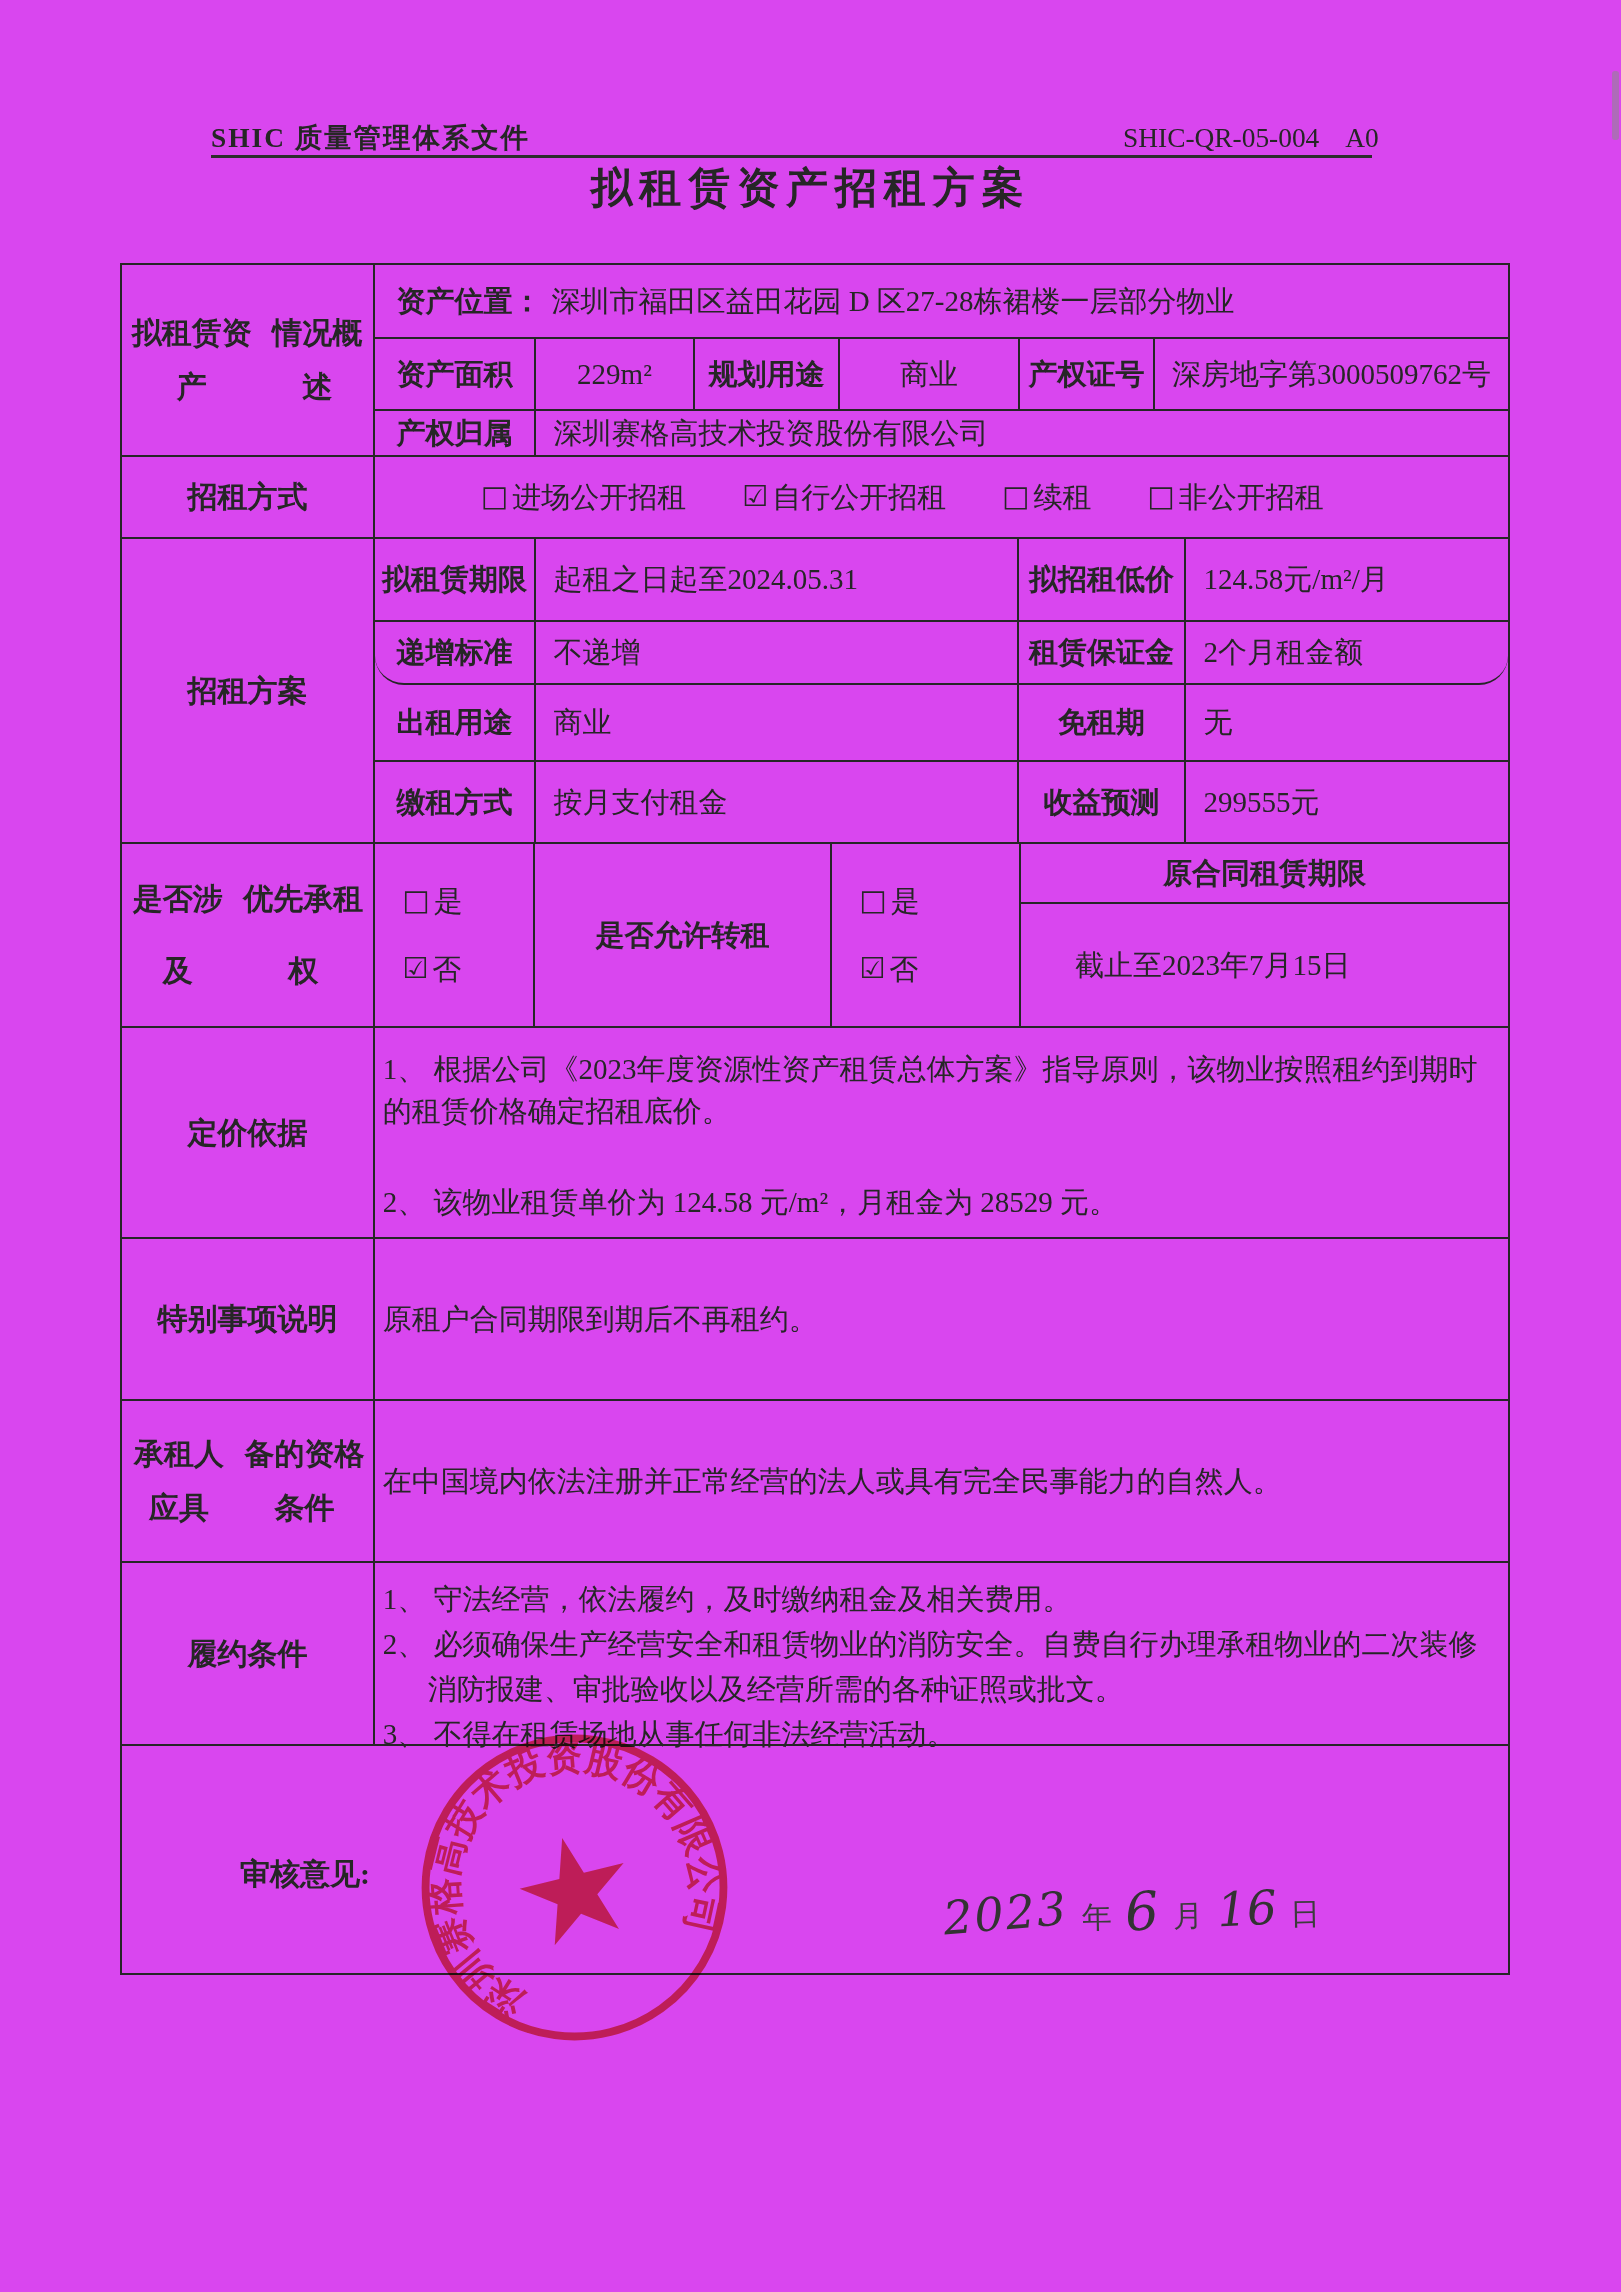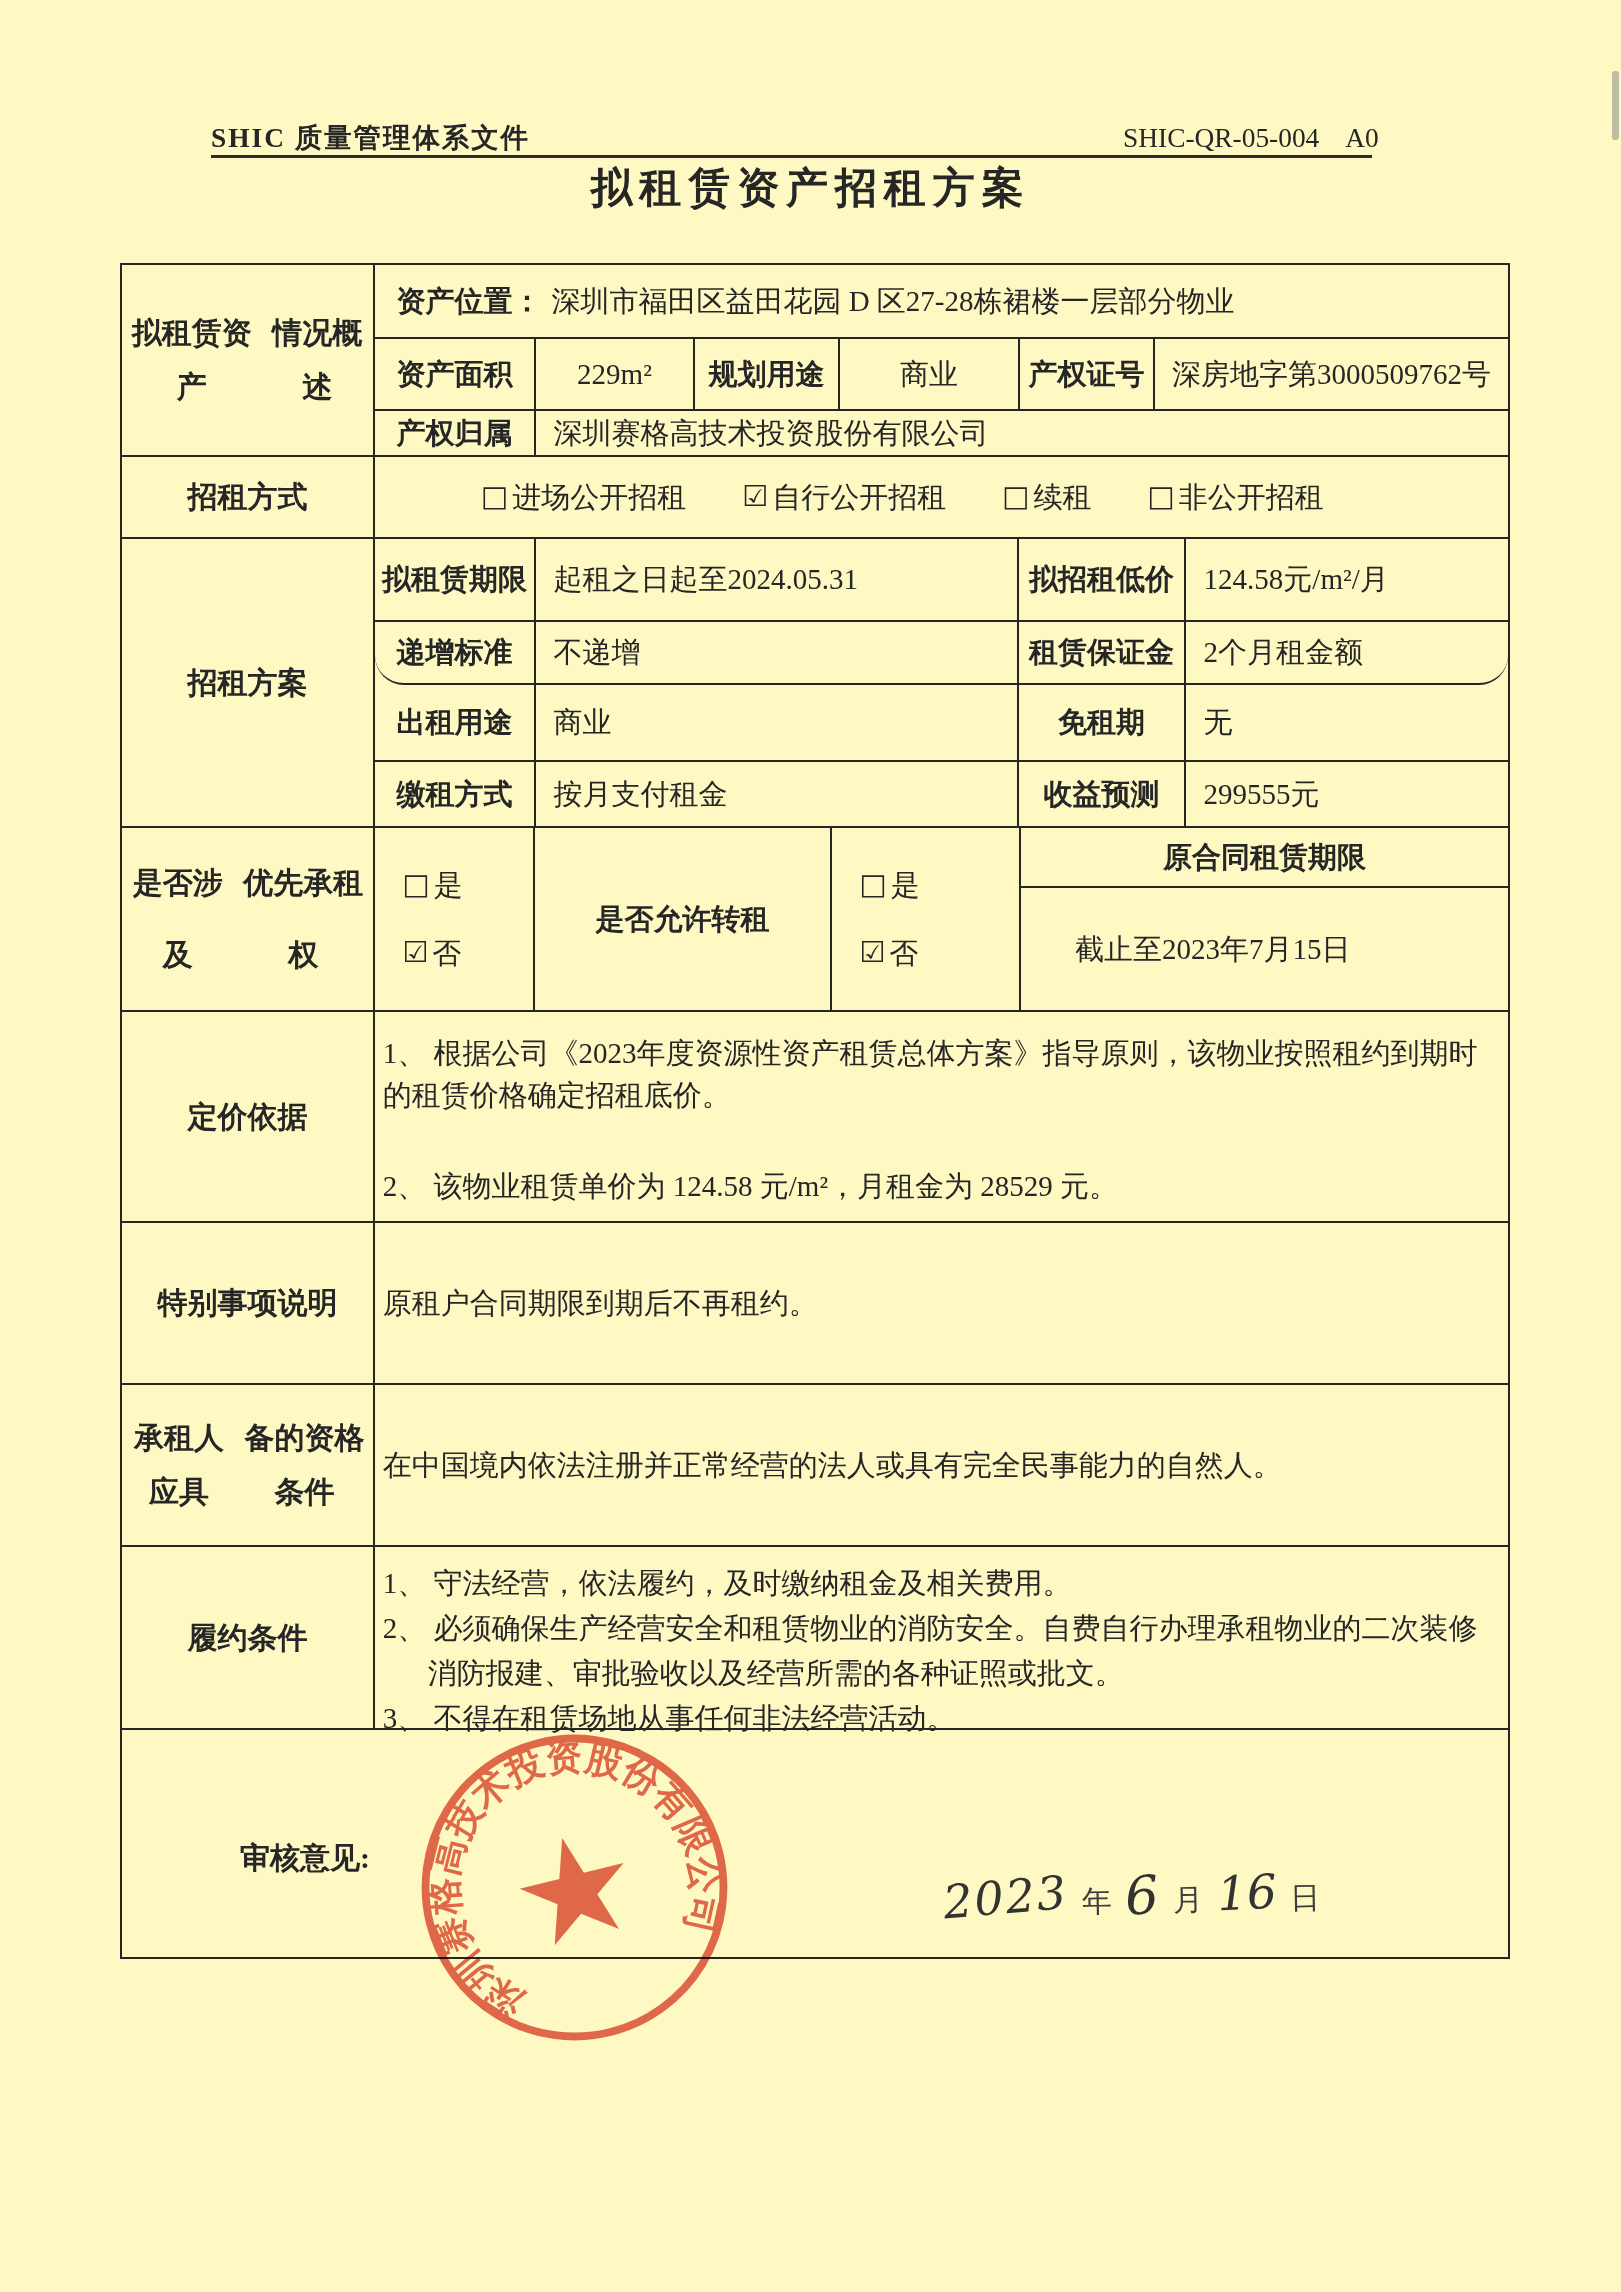--- a/index.html
+++ b/index.html
@@ -1,21 +1,21 @@
 <!DOCTYPE html>
 <html><head>
 <meta charset="utf-8">
 <style>
   * { margin: 0; padding: 0; box-sizing: border-box; }
   html,body { background: #e8e8e6; }
   .page {
     position: relative;
     width: 1621px; height: 2293px;
     margin: 0 auto;
-    background: #fef9c3;
+    background: #d946ef;
     font-family: "Liberation Serif", "DejaVu Serif", serif;
     color: #262626;
     overflow: hidden;
   }
   
   .hdr-left  { position: absolute; left: 211px; top: 120px; font-size: 27.4px; letter-spacing: 2px; font-weight: 600; }
   .hdr-right { position: absolute; left: 1123px; top: 123px; font-size: 27.4px; white-space: pre; }
   .hdr-line  { position: absolute; left: 211px; top: 155px; width: 1161px; height: 2.9px; background: #2c2c2c; }
   .scan-smudge { position: absolute; right: 2px; top: 71px; width: 6.9px; height: 69px; background: #8a8a8a; opacity:.55; border-radius: 2.9px; }
   .doc-title {
@@ -57,21 +57,21 @@
   .w-flex  { flex: 1 1 auto; min-width: 0; }
   
   .rowB { height: 82px; }
   .opts { flex: 1 1 auto; display: flex; align-items: center; padding-left: 106px; column-gap: 56px; }
   .opt { display: flex; align-items: center; white-space: nowrap; }
   .ckbox { font-family: "DejaVu Sans", sans-serif; font-size: 29px; margin-right: 3.9px; position: relative; top: -1px; }
   
   .rowC .subrow:nth-child(1) { height: 83px; }
   .rowC .subrow:nth-child(2) { height: 63px; border-radius: 29px; }
   .rowC .subrow:nth-child(3) { height: 77px; }
-  .rowC .subrow:nth-child(4) { height: 64px; }
+  .rowC .subrow:nth-child(4) { height: 80px; }
   .w-lbl1 { flex: 0 0 161px; justify-content: center; }
   .w-val1 { flex: 0 0 483px; }
   .w-lbl2 { flex: 0 0 167px; justify-content: center; }
   .w-val2 { flex: 1 1 auto; min-width: 0; }
   
   .rowD { height: 184px; }
   .rowD .sec { line-height: 2.4; }
   .yn { flex: 0 0 160px; border-right: 2px solid #262626; display: flex; flex-direction: column; justify-content: center; row-gap: 25.5px; padding-left: 27.4px; }
   .yn2 { flex: 0 0 189px; }
   .sublease { flex: 0 0 297px; border-right: 2px solid #262626; display: flex; align-items: center; justify-content: center; font-weight: 700; }

